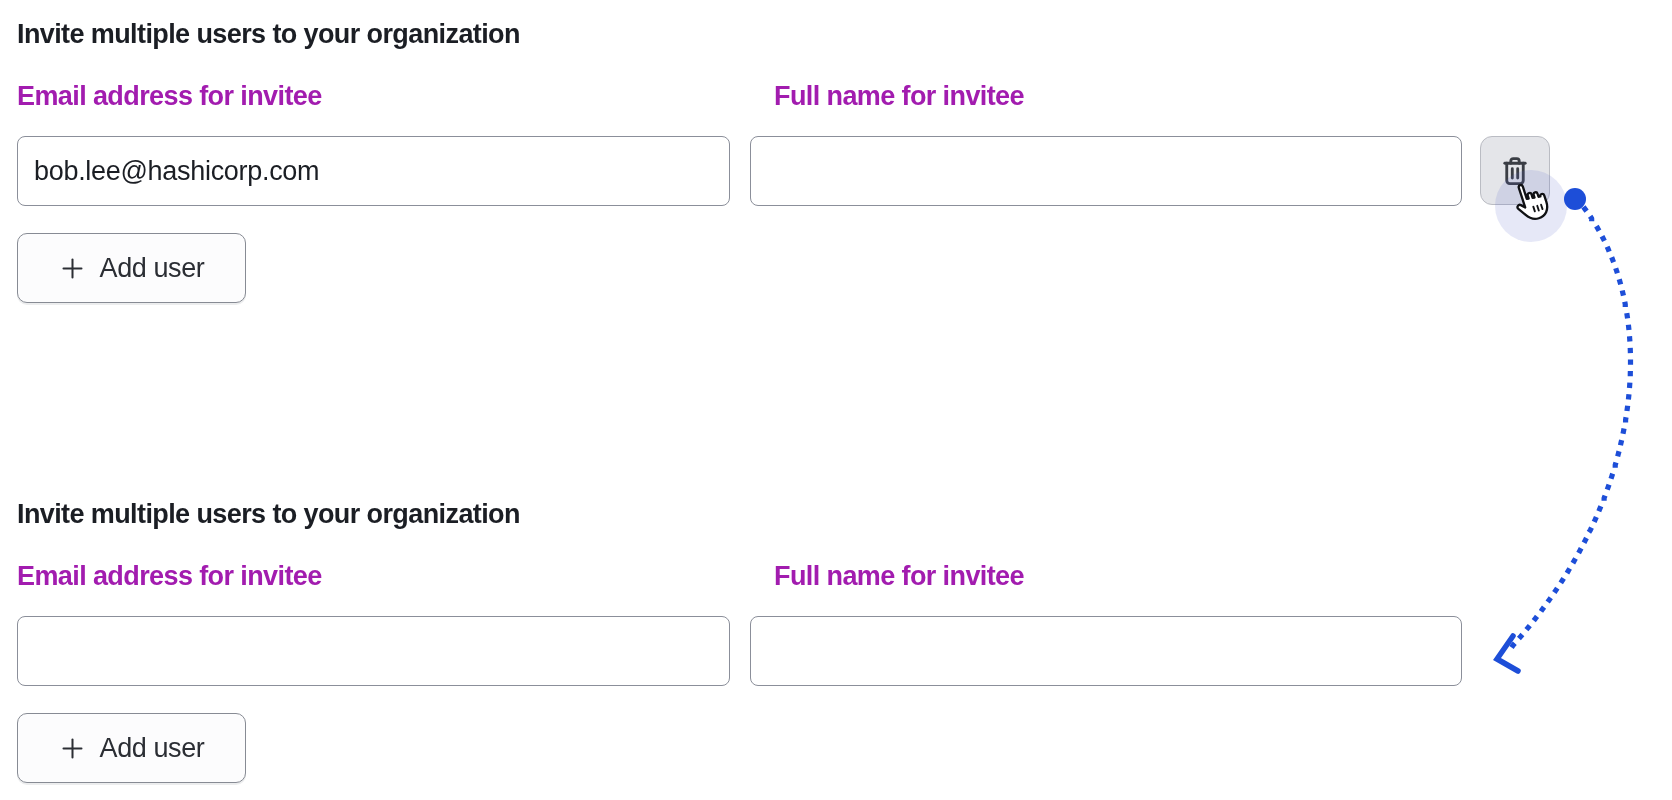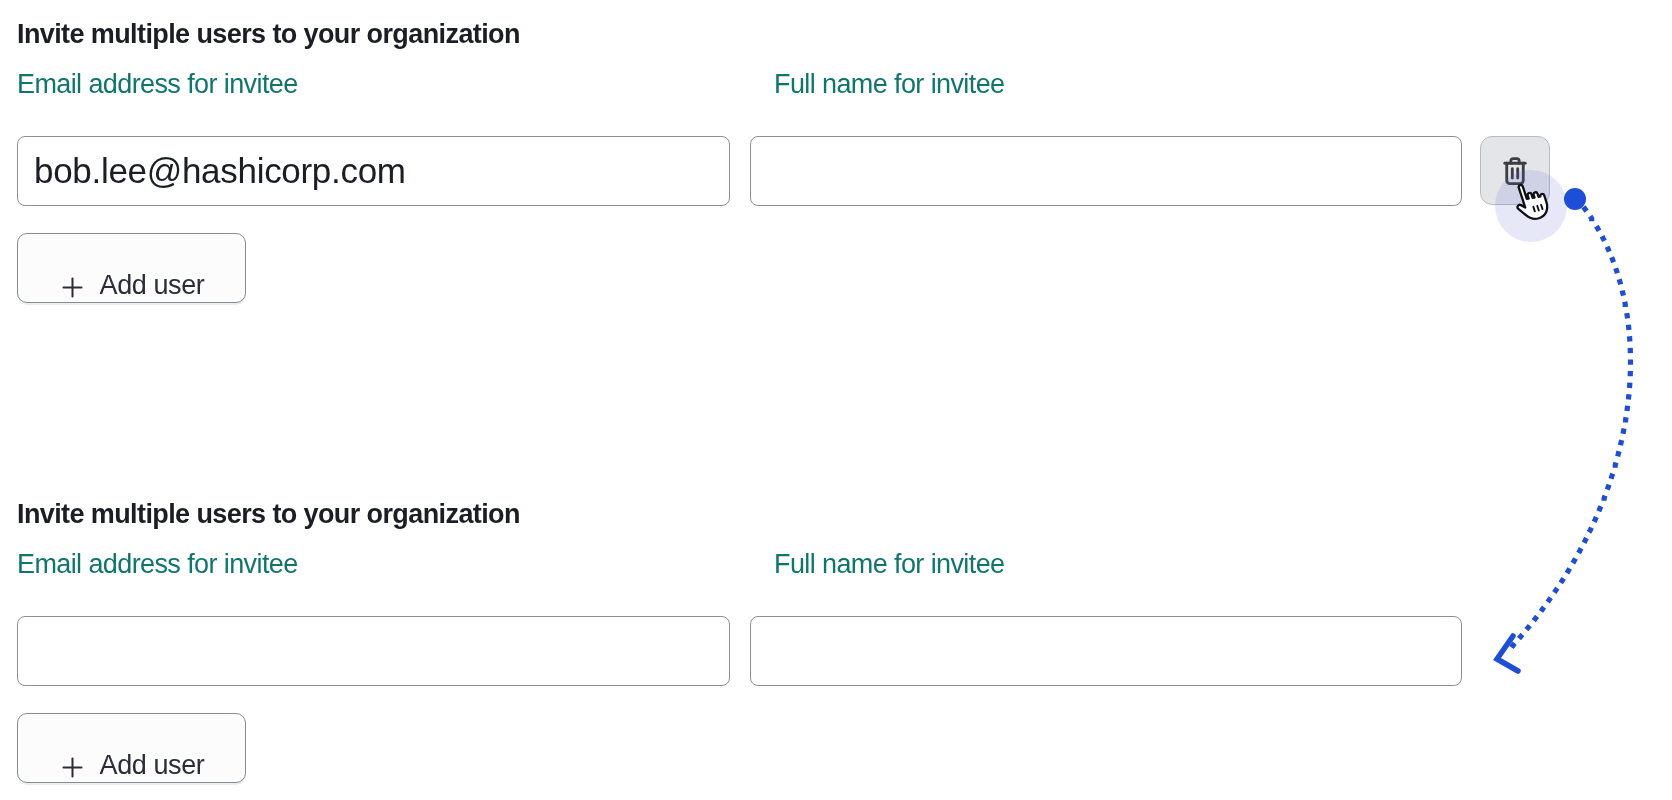--- a/index.html
+++ b/index.html
@@ -2,37 +2,37 @@
 <html><head>
 <meta charset="utf-8">
 <style>
   html,body{margin:0;padding:0;background:#ffffff;width:1672px;height:800px;overflow:hidden;
     font-family:"Liberation Sans", sans-serif;-webkit-font-smoothing:antialiased;}
   .section{position:absolute;left:0;width:1672px;height:480px;}
   #section-1{top:0;}
   #section-2{top:480px;}
   .heading{position:absolute;left:17px;top:18px;font-size:27px;font-weight:700;
     color:#1b1e24;letter-spacing:-0.6px;line-height:32px;}
-  .field-label{position:absolute;top:68px;font-size:27px;font-weight:400;color:#0f766e;
+  .field-label{position:absolute;top:80px;font-size:27px;font-weight:700;color:#a21caf;
     letter-spacing:-0.6px;line-height:32px;}
   .label-email{left:17px;}
   .label-name{left:750px;margin-left:24px;}
   .text-input{position:absolute;top:136px;height:70px;box-sizing:border-box;
     border:1.5px solid #8b8f9a;border-radius:8px;background:#ffffff;
-    font-family:"Liberation Sans", sans-serif;font-size:35px;color:#1b1e24;
+    font-family:"Liberation Sans", sans-serif;font-size:27px;color:#1b1e24;
     padding:0 16px;outline:none;letter-spacing:-0.3px;}
   .input-email{left:17px;width:713px;}
   .input-name{left:750px;width:712px;}
   .trash-button{position:absolute;left:1480px;top:136px;width:70px;height:69px;
     box-sizing:border-box;background:#e4e5e9;border:1.5px solid #babcc3;border-radius:12px;
     display:flex;align-items:center;justify-content:center;padding:0;cursor:pointer;}
   .add-user-button{position:absolute;left:17px;top:233px;width:229px;height:70px;
     box-sizing:border-box;background:#fcfcfd;border:1.5px solid #878b94;border-radius:10px;
     box-shadow:0 2px 0 rgba(101,106,115,0.12);
-    display:flex;align-items:flex-end;justify-content:center;gap:14px;cursor:pointer;
+    display:flex;align-items:center;justify-content:center;gap:14px;cursor:pointer;
     font-family:"Liberation Sans", sans-serif;}
   .add-user-label{font-size:27px;color:#2b2e34;letter-spacing:-0.4px;}
   #annotation-overlay{position:absolute;left:0;top:0;width:1672px;height:800px;
     pointer-events:none;}
 </style>
 </head>
 <body>
 
 <div class="section" id="section-1">
   <div class="heading">Invite multiple users to your organization</div>

